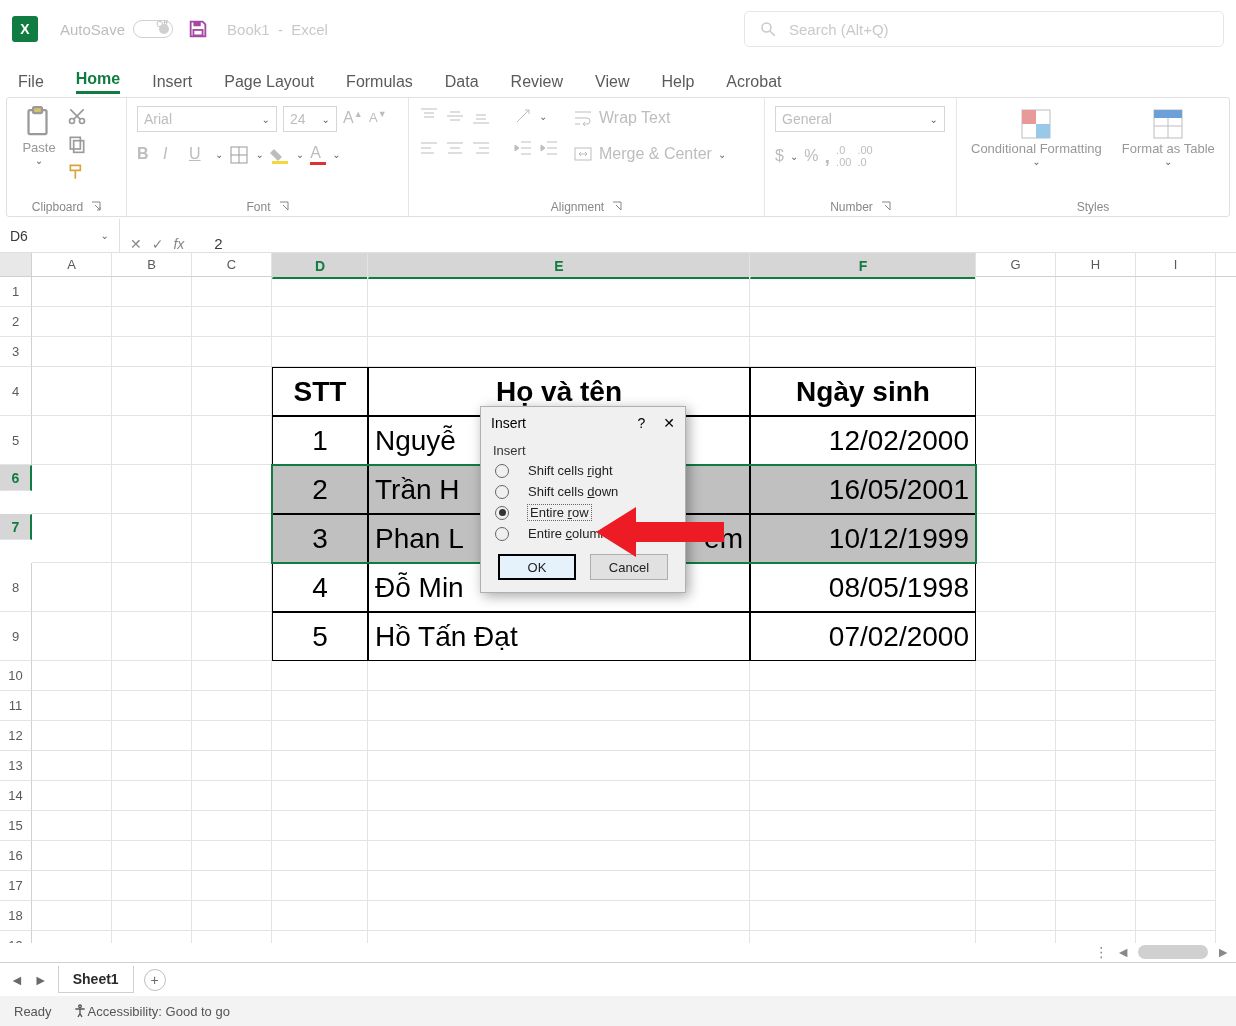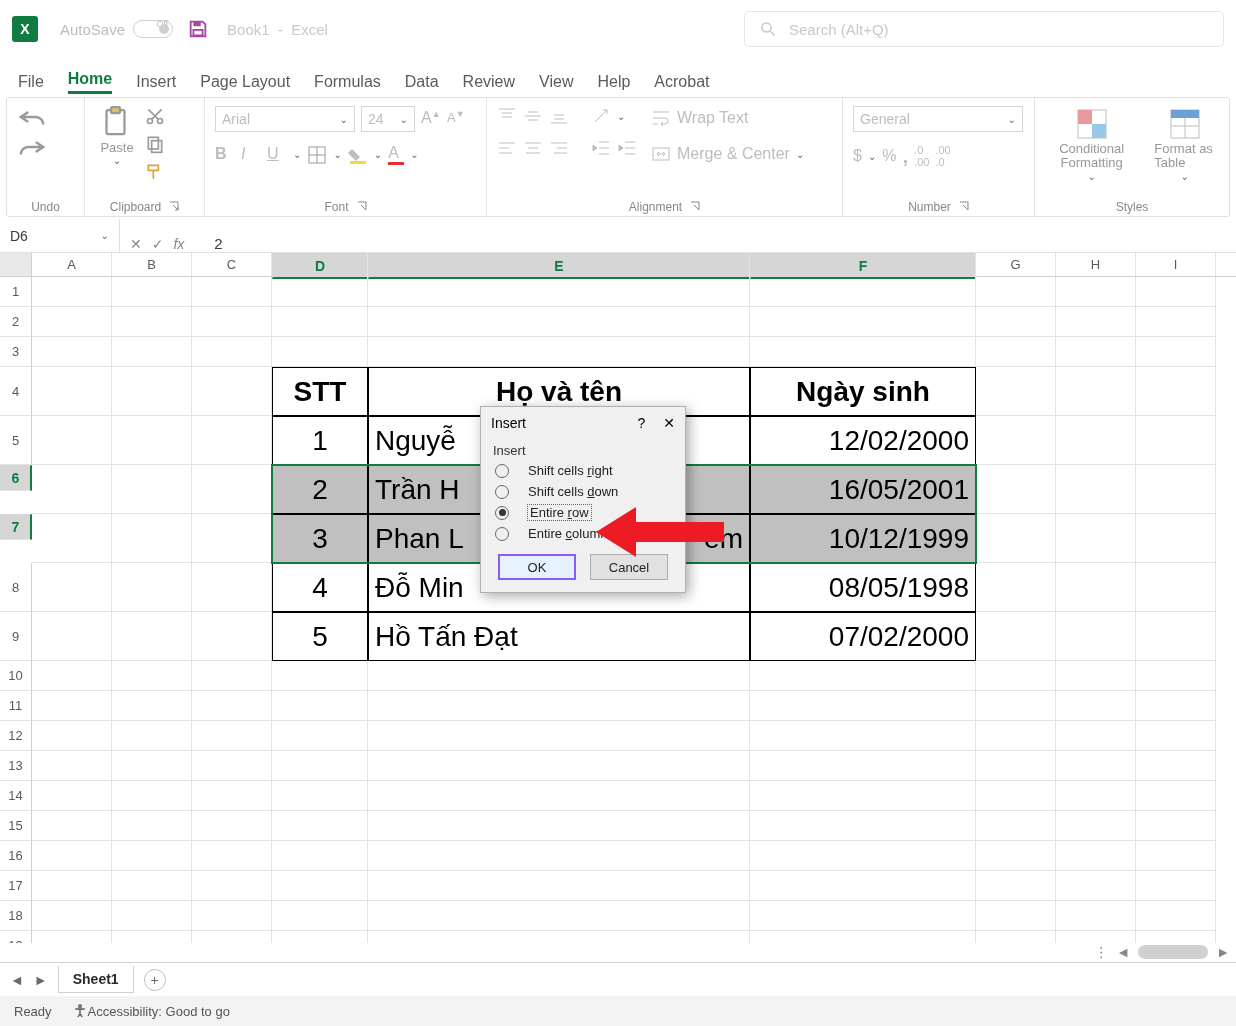--- a/index.html
+++ b/index.html
@@ -6,21 +6,21 @@
 body { background: #fff; width: 1236px; height: 1026px; overflow: hidden; position: relative; color: #bdbdbd; }
 .titlebar { height: 58px; display: flex; align-items: center; padding: 0 12px; background: #fff; }
 .xl-icon { width: 26px; height: 26px; background: #107c41; border-radius: 3px; display: flex; align-items: center; justify-content: center; color: #fff; font-weight: 700; font-size: 14px; margin-right: 22px; }
 .autosave { font-size: 15px; color: #bdbdbd; display: flex; align-items: center; gap: 8px; margin-right: 14px; }
 .toggle { width: 40px; height: 18px; border: 1.5px solid #d0d0d0; border-radius: 10px; position: relative; }
 .toggle::after { content: ""; position: absolute; right: 3px; top: 2.5px; width: 10px; height: 10px; border-radius: 50%; background: #d0d0d0; }
 .toggle-off { position: absolute; right: 4px; top: -2px; font-size: 9px; color: #bdbdbd; }
 .save-icon { width: 22px; height: 22px; color: #a349a4; margin-right: 18px; }
 .doc-title { font-size: 15px; color: #c9c9c9; }
 .search-box { margin-left: auto; width: 480px; height: 36px; border: 1px solid #e6e6e6; border-radius: 5px; display: flex; align-items: center; padding: 0 14px; color: #c9c9c9; font-size: 15px; gap: 12px; }
-.tabs { display: flex; gap: 24px; padding: 0 18px; height: 36px; align-items: flex-end; color: #5a5a5a; font-size: 16px; }
+.tabs { display: flex; gap: 32px; padding: 0 18px; height: 36px; align-items: flex-end; color: #5a5a5a; font-size: 16px; }
 .tab { padding-bottom: 3px; cursor: pointer; }
 .tab.active { color: #107c41; font-weight: 600; border-bottom: 3px solid #107c41; }
 .ribbon { background: #fff; border: 1px solid #e0e0e0; border-radius: 3px; margin: 3px 6px 0 6px; height: 120px; display: flex; color: #bdbdbd; }
 .rgroup { border-right: 1px solid #e6e6e6; padding: 4px 10px 2px 10px; display: flex; flex-direction: column; justify-content: space-between; }
 .rgroup-label { font-size: 12px; text-align: center; color: #888; padding-top: 2px; display: flex; justify-content: center; align-items: center; gap: 8px; }
 .dlg-launcher svg { width: 10px; height: 10px; color: #888; }
 .r-icons { display: flex; gap: 6px; align-items: flex-start; flex: 1; }
 .r-btn { display: flex; flex-direction: column; align-items: center; font-size: 13px; color: #989898; padding: 2px 4px; }
 .r-btn svg { width: 36px; height: 36px; }
 .small-stack { display: flex; flex-direction: column; gap: 8px; }
@@ -57,21 +57,21 @@
 .dlg-title { display: flex; align-items: center; justify-content: space-between; padding: 8px 10px; font-size: 14px; }
 .dlg-title .r { display: flex; gap: 18px; font-size: 14px; }
 .dlg-section { padding: 4px 12px 2px 12px; color: #333; font-size: 13px; }
 .radio-row { display: flex; align-items: center; gap: 19px; padding: 3px 14px; font-size: 13px; color: #222; }
 .radio { width: 14px; height: 14px; border: 1px solid #666; border-radius: 50%; display: flex; align-items: center; justify-content: center; }
 .radio.on::after { content: ""; width: 7px; height: 7px; background: #333; border-radius: 50%; }
 .radio-row u { text-decoration: underline; }
 .dotted { outline: 1px dotted #666; padding: 0 2px; }
 .dlg-btns { display: flex; gap: 14px; justify-content: center; padding: 10px 10px 12px 10px; }
 .dlg-btn { width: 78px; height: 26px; border: 1px solid #adadad; background: #e1e1e1; font-size: 13px; color: #222; }
-.dlg-btn.primary { border: 2px solid #8b5cf6; background: #e5f1fb; }
+.dlg-btn.primary { border: 2px solid #000000; background: #e5f1fb; }
 .arrow { position: absolute; left: 596px; top: 502px; width: 130px; height: 60px; pointer-events: none; }
 .sheet-tabs { position: absolute; bottom: 30px; left: 0; right: 0; height: 34px; border-top: 1px solid #d0d0d0; display: flex; align-items: center; padding: 0 10px; gap: 10px; color: #6a6a6a; font-size: 14px; background: #fff; }
 .sheet-tab { padding: 5px 14px; border: 1px solid #d0d0d0; border-top: none; background: #fff; font-weight: 600; color: #2a2a2a; }
 .plus-tab { width: 22px; height: 22px; border: 1px solid #c0c0c0; border-radius: 50%; display: flex; align-items: center; justify-content: center; }
 .status { position: absolute; bottom: 0; left: 0; right: 0; height: 30px; display: flex; align-items: center; padding: 0 14px; font-size: 13px; color: #555; gap: 20px; background: #f3f3f3; }
 .sbr { position: absolute; right: 6px; bottom: 36px; display: flex; align-items: center; gap: 8px; color: #888; }
 .hscroll { width: 70px; height: 14px; background: #d0d0d0; border-radius: 7px; }
 </style>
 </head>
 <body>
@@ -108,31 +108,20 @@
   <div class="tab">Page Layout</div>
   <div class="tab">Formulas</div>
   <div class="tab">Data</div>
   <div class="tab">Review</div>
   <div class="tab">View</div>
   <div class="tab">Help</div>
   <div class="tab">Acrobat</div>
 </div>
 
 <div class="ribbon">
-  <div class="rgroup" style="width:78px">
-    <div class="r-icons" style="flex-direction:column; align-items:flex-start; gap:12px; padding-top:6px">
-      <svg width="30" height="18" viewBox="0 0 24 12" fill="none" stroke="#9a9a9a" stroke-width="2">
-          <path d="M9 2L3 6l6 4M3 6h12a6 6 0 016 6"></path>
-        </svg>
-      <svg width="30" height="18" viewBox="0 0 24 12" fill="none" stroke="#9a9a9a" stroke-width="2">
-          <path d="M15 2l6 4-6 4M21 6H9a6 6 0 00-6 6"></path>
-        </svg>
-    </div>
-    <div class="rgroup-label">Undo</div>
-  </div>
   <div class="rgroup" style="width:120px">
     <div class="r-icons">
       <div class="r-btn">
         <svg viewBox="0 0 24 24" fill="none" stroke="#9a9a9a" stroke-width="1.5">
             <rect x="5" y="4" width="12" height="16" rx="1"></rect>
             <rect x="8" y="2" width="6" height="4" rx="1" fill="#d9c16b"></rect>
           </svg>
         <span>Paste</span>
           <span class="caret">⌄</span>
       </div>

